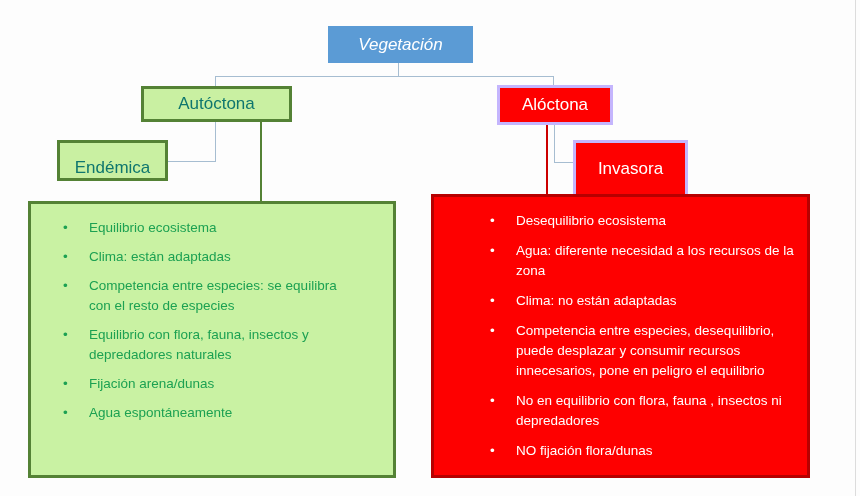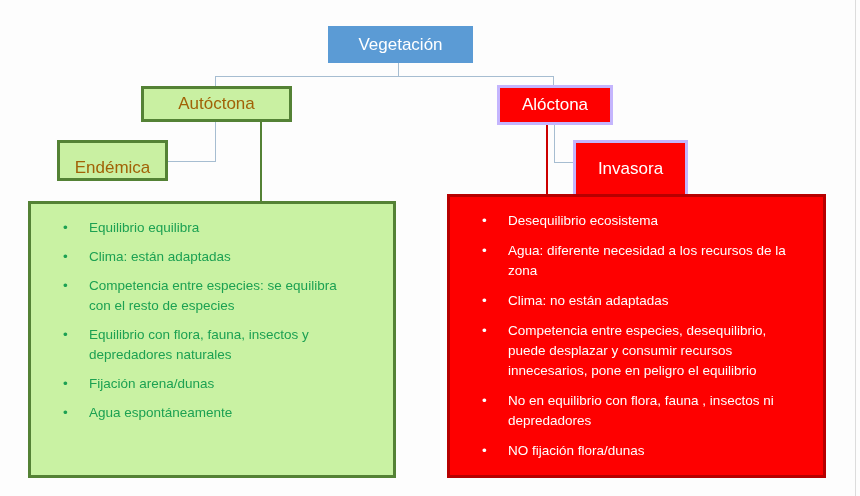--- a/index.html
+++ b/index.html
@@ -11,21 +11,21 @@
     overflow:hidden;
   }
   .node{
     position:absolute;
     display:flex;align-items:center;justify-content:center;
     box-sizing:border-box;
     font-size:17px;
     text-align:center;
   }
   .node-root{background:#5b9bd5;color:#ffffff;}
-  .node-green{background:#c9f0a2;border:3px solid #548235;color:#a16207;}
+  .node-green{background:#c9f0a2;border:3px solid #548235;color:#0f766e;}
   .node-red{background:#fe0000;border:3px solid #c4b5fd;color:#ffffff;}
 
   .line{position:absolute;background:#a6bdd1;}
   .line-green{background:#548235;}
   .line-red{background:#cc0000;}
   .edge-line{background:#dcdcdc;}
 
   .panel{
     position:absolute;
     box-sizing:border-box;
@@ -53,21 +53,21 @@
     position:absolute;
     left:-26px;top:0;
     font-size:13.5px;
   }
 </style>
 </head>
 <body>
 
 <div id="stage">
 
-  <div class="node node-root" style="left:328px;top:26px;width:145px;height:37px;">
+  <div class="node node-root" style="left:328px;top:26px;width:145px;height:37px;font-style:italic;">
     <span>Vegetación</span>
   </div>
 
   <div class="line" style="left:398px;top:63px;width:1px;height:14px;"></div>
   <div class="line" style="left:215px;top:76px;width:338px;height:1px;"></div>
   <div class="line" style="left:215px;top:76px;width:1px;height:10px;"></div>
   <div class="line" style="left:553px;top:76px;width:1px;height:9px;"></div>
 
   <div class="node node-green" style="left:141px;top:86px;width:151px;height:36px;">
     <span>Autóctona</span>
@@ -89,32 +89,32 @@
 
   <div class="node node-red" style="left:573px;top:140px;width:115px;height:57px;">
     <span>Invasora</span>
   </div>
 
   <div class="line line-green" style="left:260px;top:122px;width:2px;height:79px;"></div>
   <div class="line line-red" style="left:546px;top:125px;width:2px;height:69px;"></div>
 
   <div class="panel panel-green" style="left:28px;top:201px;width:368px;height:277px;">
     <ul>
-      <li>Equilibrio equilibra</li>
+      <li>Equilibrio ecosistema</li>
       <li>Clima: están adaptadas</li>
       <li>Competencia entre especies: se equilibra
 con el resto de especies</li>
       <li>Equilibrio con flora, fauna, insectos y
 depredadores naturales</li>
       <li>Fijación arena/dunas</li>
       <li>Agua espontáneamente</li>
     </ul>
   </div>
 
-  <div class="panel panel-red" style="left:447px;top:194px;width:379px;height:284px;">
+  <div class="panel panel-red" style="left:431px;top:194px;width:379px;height:284px;padding-left:24px;">
     <ul>
       <li>Desequilibrio ecosistema</li>
       <li>Agua: diferente necesidad a los recursos de la
 zona</li>
       <li>Clima: no están adaptadas</li>
       <li>Competencia entre especies, desequilibrio,
 puede desplazar y consumir recursos
 innecesarios, pone en peligro el equilibrio</li>
       <li>No en equilibrio con flora, fauna , insectos ni
 depredadores</li>

